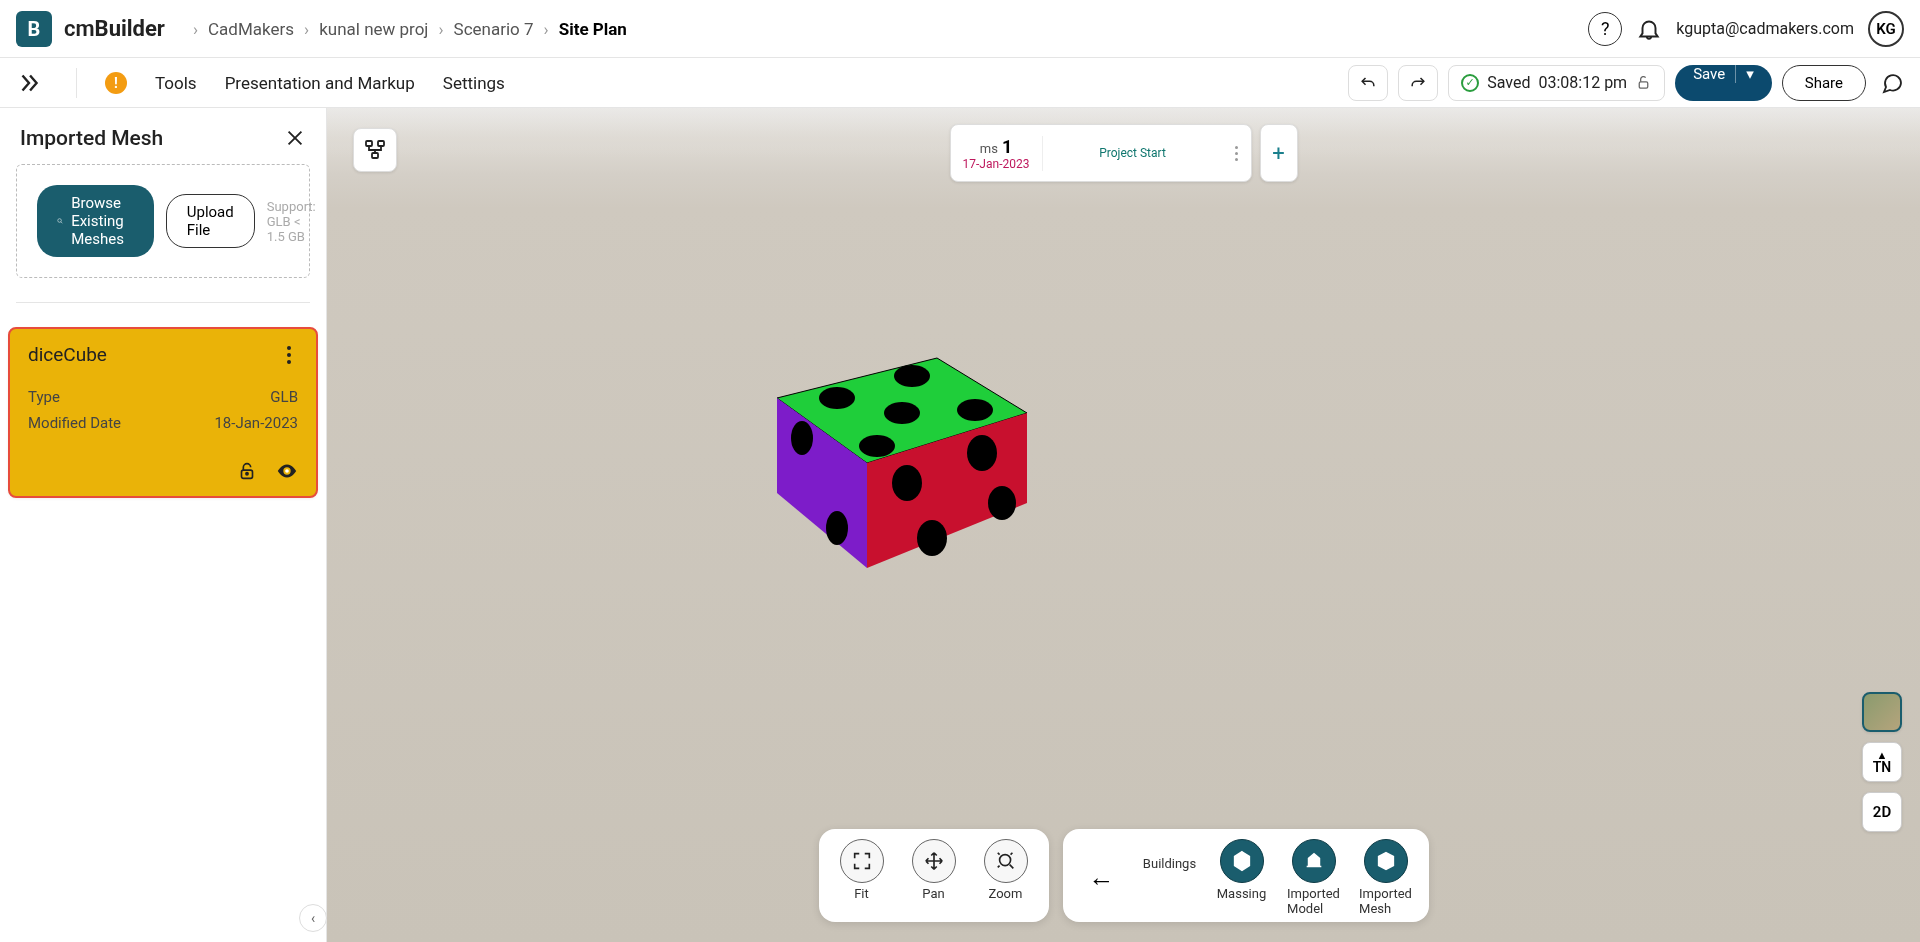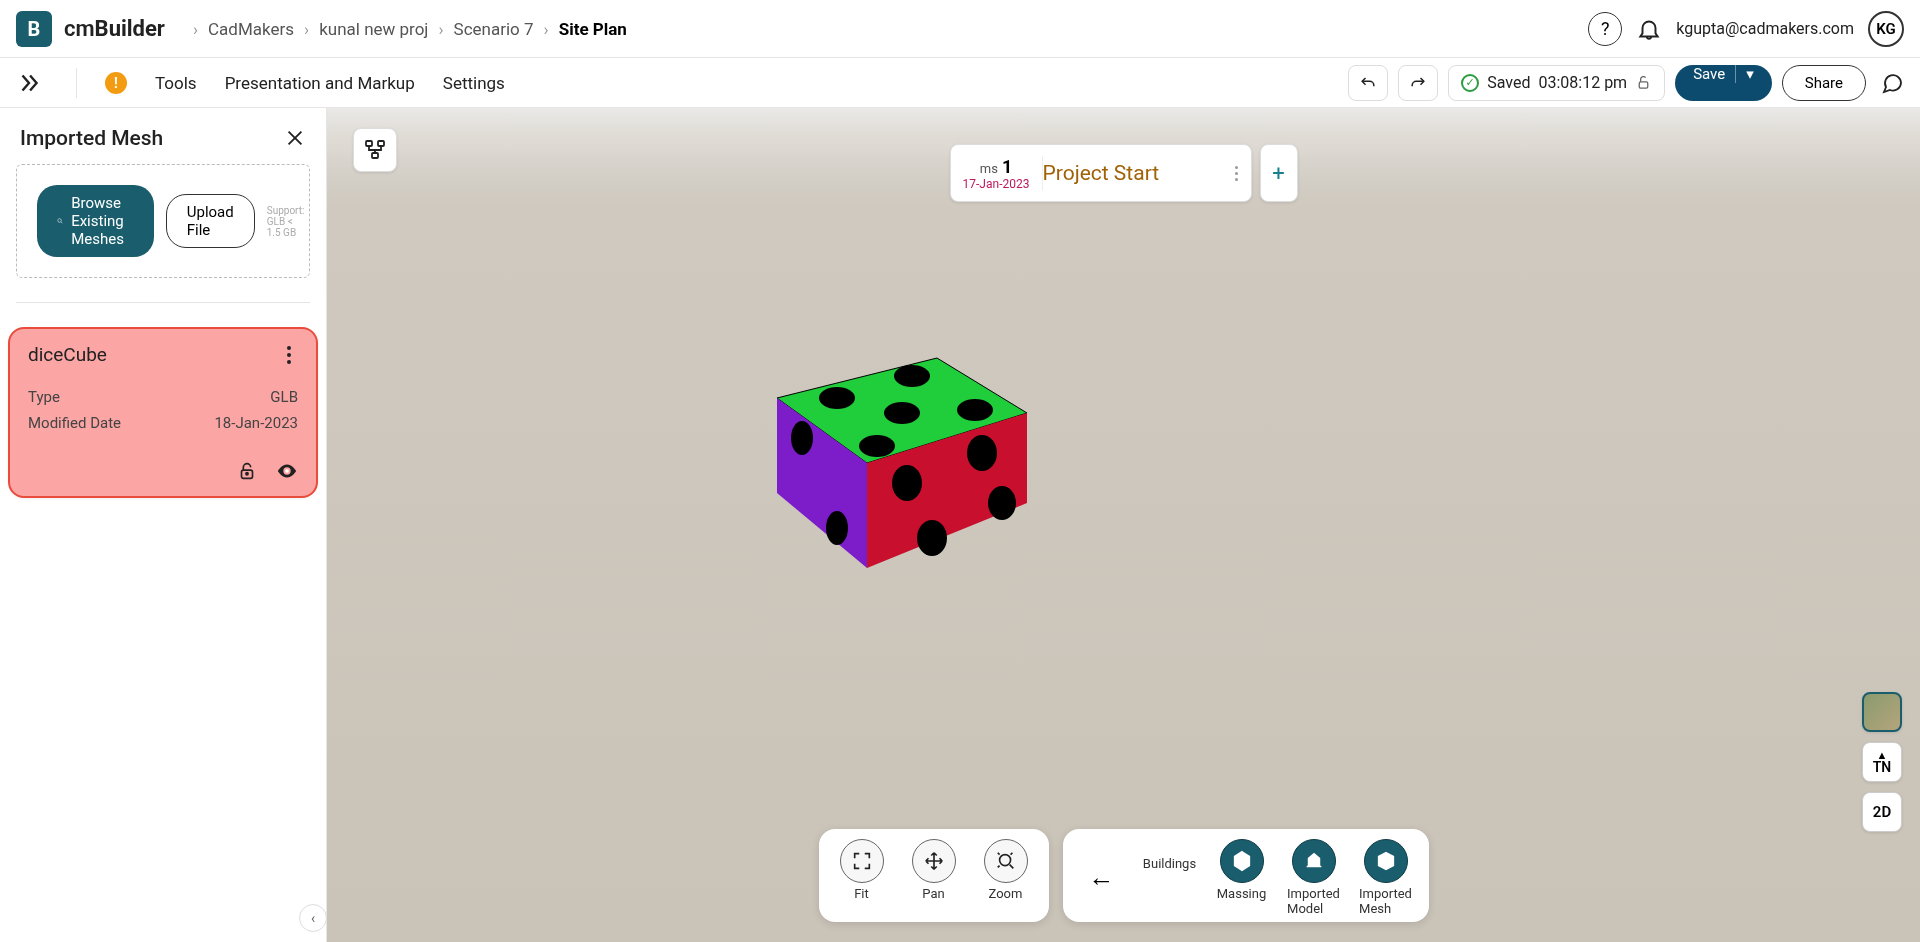--- a/index.html
+++ b/index.html
@@ -29,41 +29,41 @@
 .savebtn .dd{border-left:1px solid rgba(255,255,255,.4);padding-left:10px}
 .sharebtn{border:1.5px solid #333;height:36px;border-radius:18px;padding:0 22px;display:flex;align-items:center;cursor:pointer;font-size:15px}
 .workarea{position:absolute;left:0;right:0;top:108px;bottom:0;display:flex}
 .sidebar{width:327px;border-right:1px solid #e5e5e5;background:#fff;display:flex;flex-direction:column;position:relative}
 .sidehead{display:flex;align-items:center;justify-content:space-between;padding:18px 20px 14px}
 .sidehead h2{font-size:21px;font-weight:500;color:#222}
 .closex{width:22px;height:22px;cursor:pointer}
 .uploadbox{margin:0 16px 16px;border:1.5px dashed #bbb;border-radius:6px;padding:20px;display:flex;flex-direction:row;align-items:center;gap:12px}
 .browsebtn{background:#1a5d6d;color:#fff;border-radius:20px;padding:9px 20px;display:flex;align-items:center;gap:8px;cursor:pointer;font-size:15px}
 .upfile{border:1.5px solid #333;border-radius:20px;padding:8px 20px;cursor:pointer;font-size:15px}
-.support{font-size:10px;color:#aaa}
+.support{font-size:13px;color:#aaa}
 .divider{height:1px;background:#e5e5e5;margin:8px 16px}
-.meshcard{margin:16px 8px;border:2.5px solid #e74c3c;border-radius:16px;padding:14px 18px 14px;background:#fca5a5;box-shadow:0 1px 3px rgba(0,0,0,.06)}
+.meshcard{margin:16px 8px;border:2.5px solid #e74c3c;border-radius:8px;padding:14px 18px 14px;background:#eab308;box-shadow:0 1px 3px rgba(0,0,0,.06)}
 .meshtitle{display:flex;justify-content:space-between;align-items:center;margin-bottom:22px}
 .meshtitle span{font-size:19px;color:#222}
 .more{width:18px;display:flex;flex-direction:column;gap:3px;align-items:center;cursor:pointer}
 .more i{width:4px;height:4px;background:#222;border-radius:50%}
 .meshrow{display:flex;justify-content:space-between;font-size:15px;color:#444;margin-bottom:8px}
 .meshicons{display:flex;justify-content:flex-end;gap:18px;margin-top:28px}
 .meshicons svg{width:22px;height:22px;cursor:pointer}
 .collapse{position:absolute;bottom:10px;right:-1px;width:28px;height:28px;border:1px solid #ddd;border-radius:50%;background:#fff;display:flex;align-items:center;justify-content:center;cursor:pointer;font-size:14px;color:#666}
 .canvas{flex:1;background:linear-gradient(180deg,#e8e5e0 0%,#d4cfc7 8%,#cfc9bf 12%,#c9c3b8 100%);position:relative;overflow:hidden}
 .roadstripe{position:absolute;top:0;left:0;right:0;height:50px;background:linear-gradient(180deg,#ececec 0%,#dedad4 60%,transparent 100%);opacity:.6}
 .wbs{position:absolute;top:20px;left:26px;width:44px;height:44px;background:#fff;border:1px solid #ddd;border-radius:8px;display:flex;align-items:center;justify-content:center;cursor:pointer;box-shadow:0 1px 3px rgba(0,0,0,.1)}
-.timeline{position:absolute;top:36px;left:50%;transform:translateX(-50%);display:flex;gap:8px}
+.timeline{position:absolute;top:16px;left:50%;transform:translateX(-50%);display:flex;gap:8px}
 .tlcard{background:#fff;border:1px solid #ddd;border-radius:8px;height:58px;display:flex;align-items:center;box-shadow:0 1px 3px rgba(0,0,0,.1)}
 .tlms{width:92px;display:flex;flex-direction:column;align-items:center;justify-content:center;border-right:1px solid #eee}
 .tlms .l1{font-size:13px;color:#555}
 .tlms .l1 b{font-size:18px;color:#000;font-weight:700;margin-left:4px}
 .tlms .l2{font-size:12px;color:#be185d}
-.tlps{width:180px;text-align:left;font-size:21px;color:#a16207}
+.tlps{width:180px;text-align:center;font-size:12px;color:#0f766e}
 .tlmore{width:28px;display:flex;flex-direction:column;align-items:center;gap:3px;cursor:pointer}
 .tlmore i{width:3px;height:3px;background:#999;border-radius:50%}
 .tladd{width:38px;height:58px;background:#fff;border:1px solid #ddd;border-radius:8px;display:flex;align-items:center;justify-content:center;color:#1a7f8c;font-size:22px;cursor:pointer;box-shadow:0 1px 3px rgba(0,0,0,.1)}
 .cube{position:absolute;top:190px;left:390px;width:360px;height:300px}
 .toolbars{position:absolute;bottom:20px;left:50%;transform:translateX(-50%);display:flex;gap:14px}
 .tgroup{background:#fff;border-radius:16px;padding:10px 14px 6px;display:flex;gap:14px;box-shadow:0 2px 8px rgba(0,0,0,.12)}
 .tbtn{display:flex;flex-direction:column;align-items:center;gap:4px;cursor:pointer;min-width:58px}
 .tcircle{width:44px;height:44px;border:1.5px solid #666;border-radius:50%;display:flex;align-items:center;justify-content:center;background:#f7f7f7}
 .tcircle.dark{background:#1a5d6d;border-color:#0e3c47}
 .tcircle.dark svg{stroke:#fff;fill:#fff}

